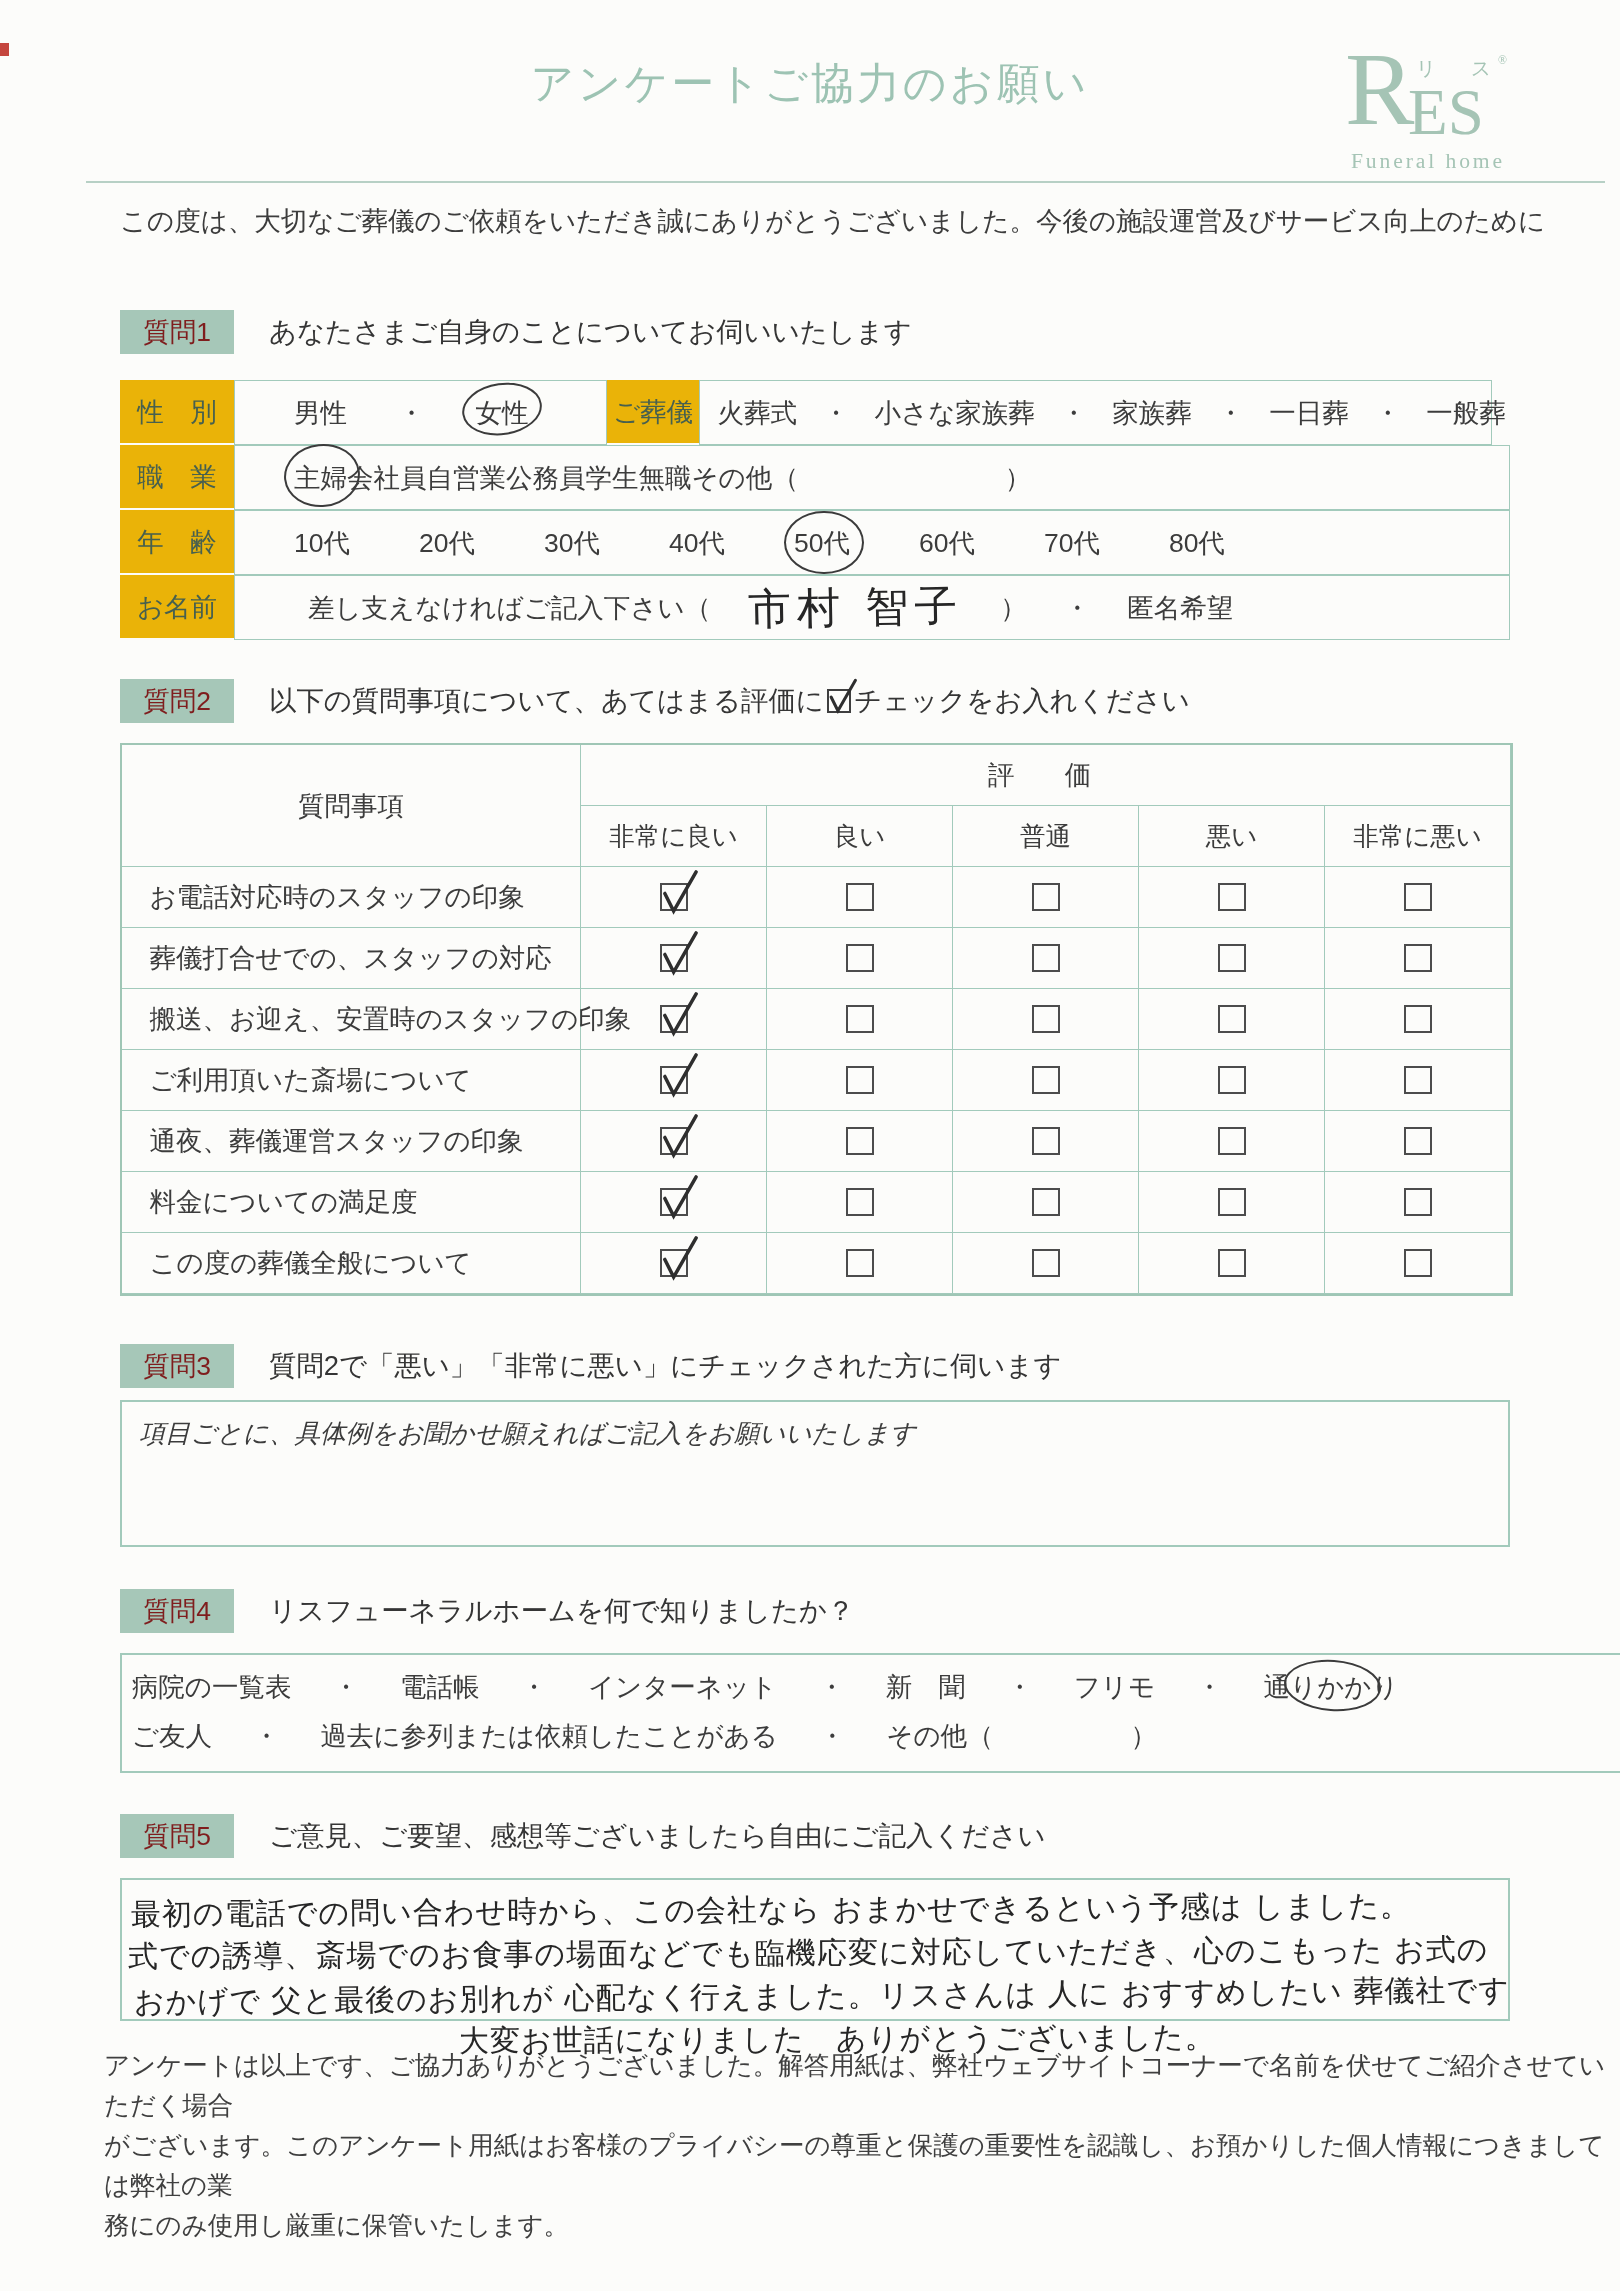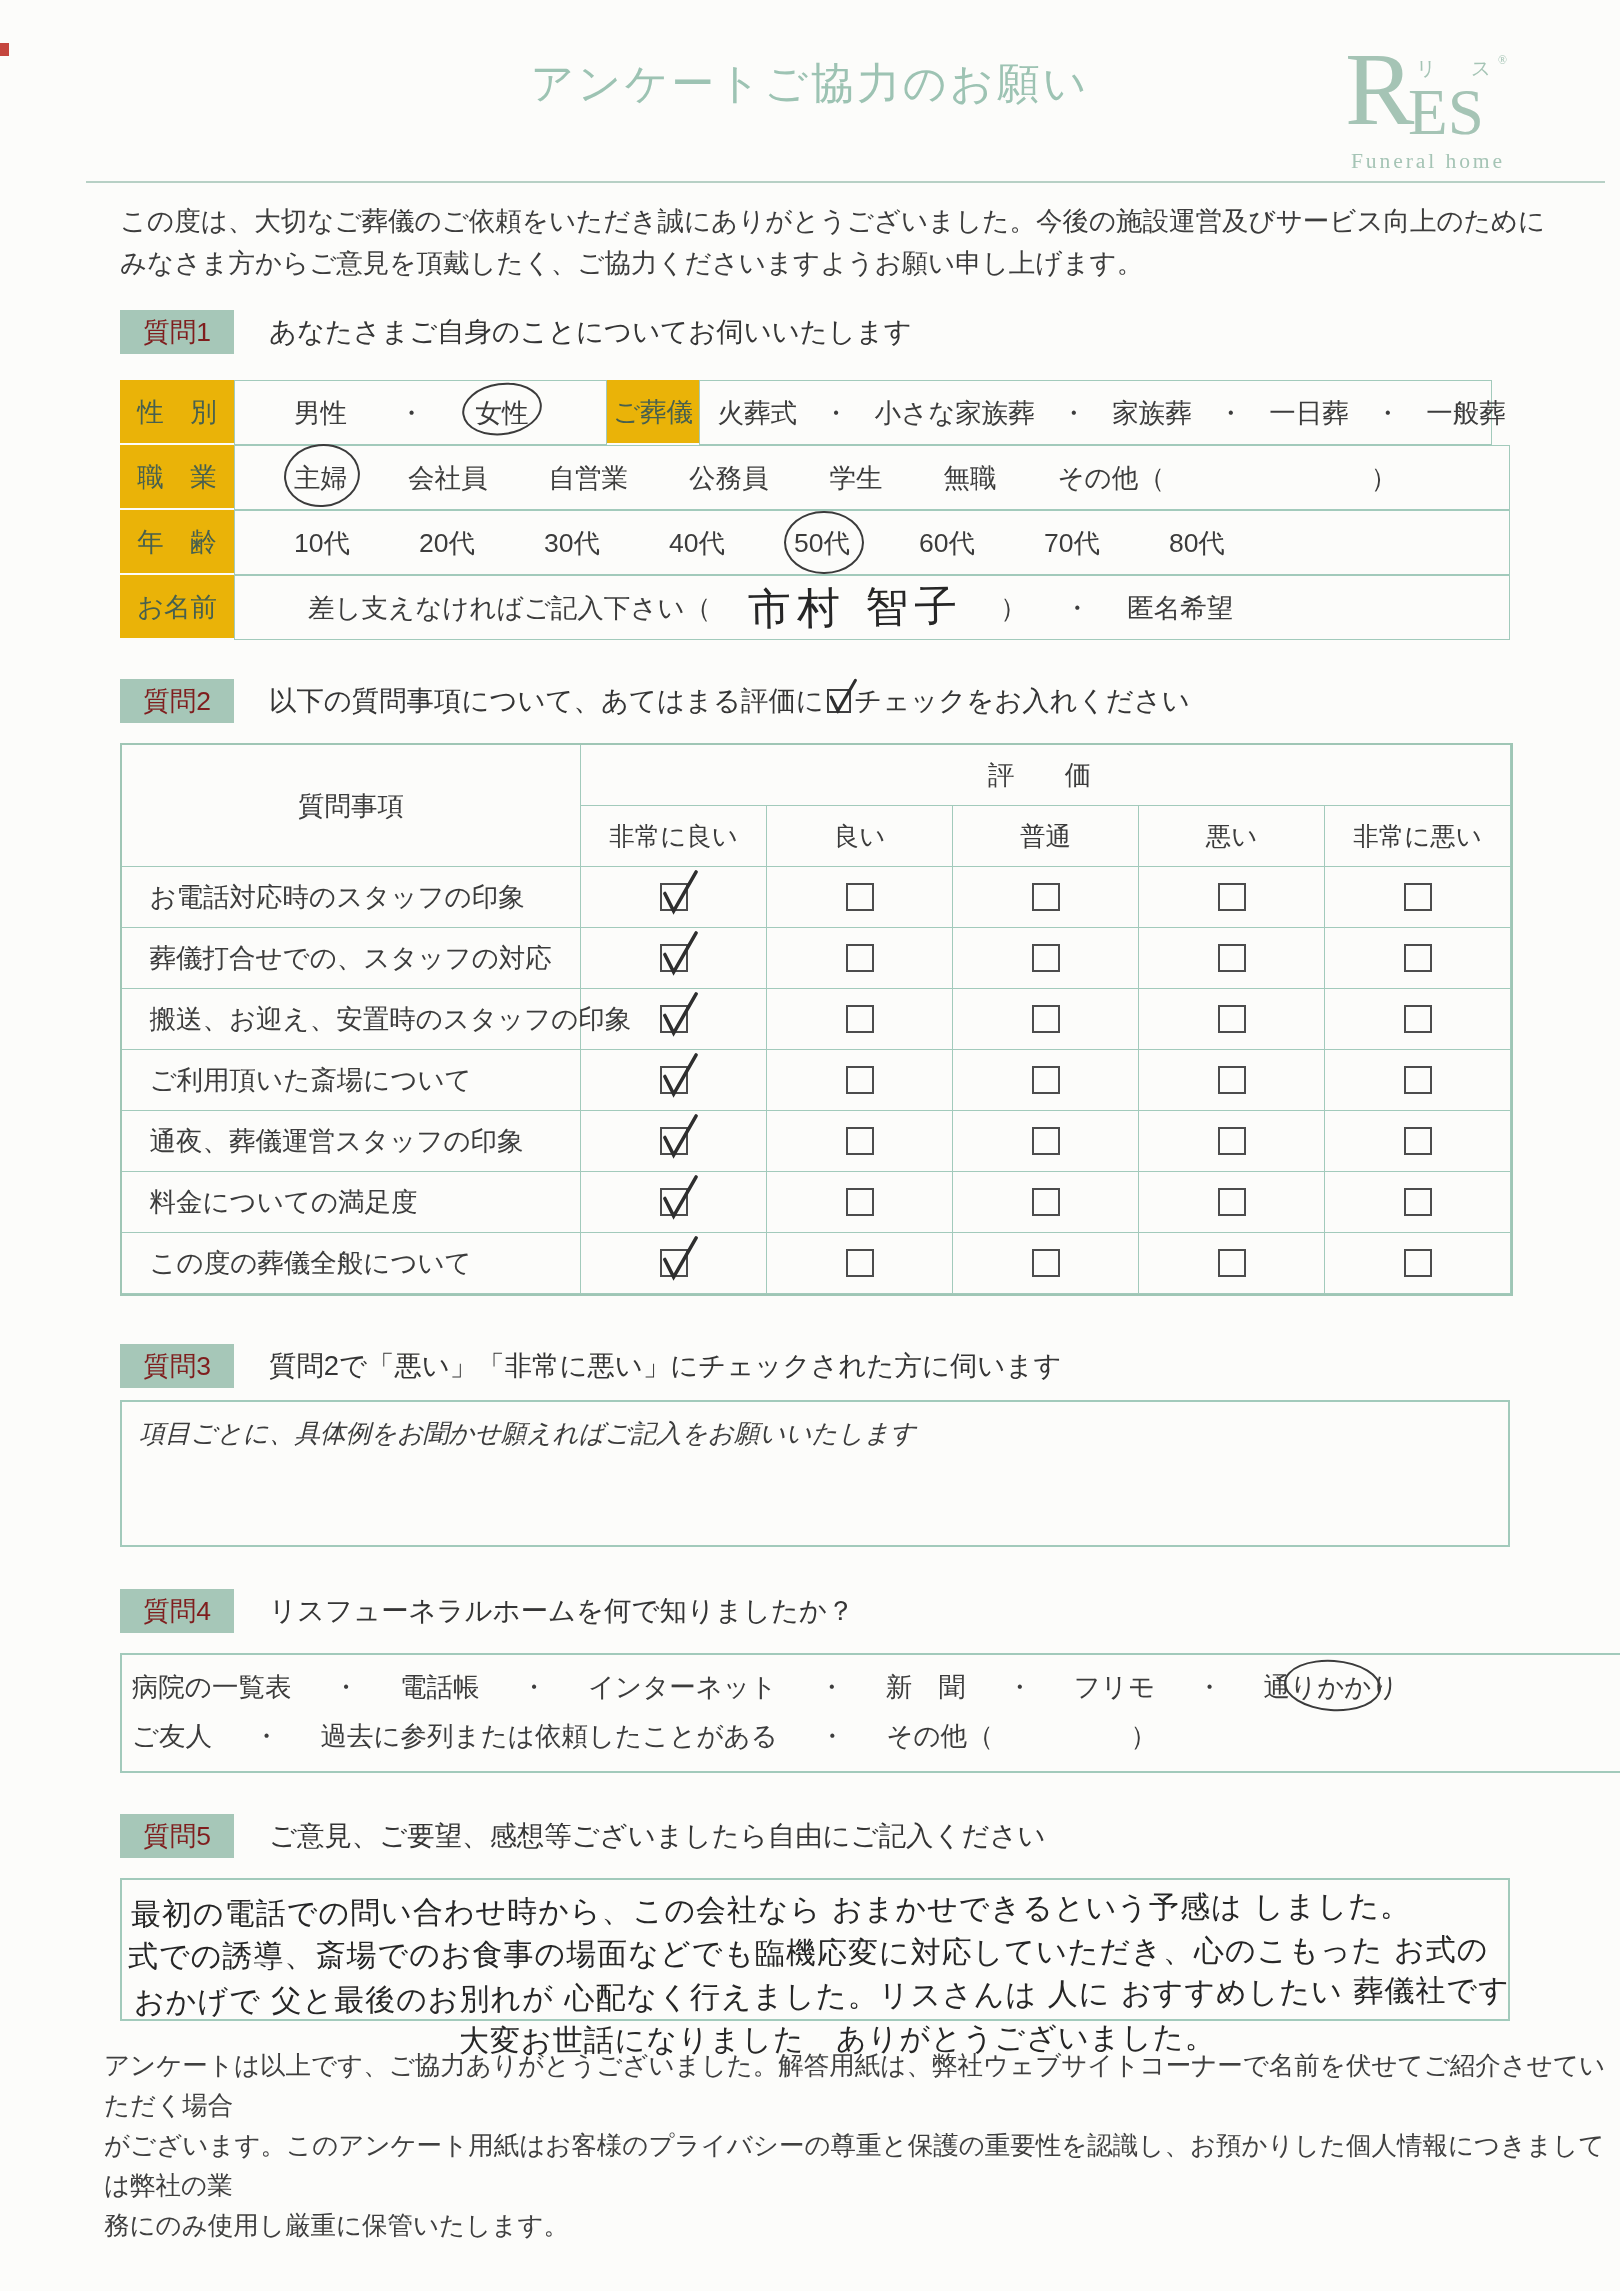--- a/index.html
+++ b/index.html
@@ -31,21 +31,21 @@
 
   
   .t1{position:absolute;left:120px;top:380px;width:1390px;font-size:26.5px;}
   .t1-row{display:flex;}
   .t1-h{box-sizing:border-box;height:65px;background:#eab308;color:#47604f;
         display:flex;align-items:center;justify-content:center;border-bottom:2px solid #fcfcfa;flex:none;}
   .w1{width:114px;}.w2{width:92px;}
   .t1-b{box-sizing:border-box;height:65px;border:1px solid #a2cabb;display:flex;align-items:center;flex:none;white-space:nowrap;}
   .b-gender{width:373px;padding-left:59px;gap:51px;}
   .b-funeral{width:793px;padding-left:17.6px;gap:25.5px;}
-  .b-occ{width:1276px;padding-left:59px;gap:61px;}
+  .b-occ{width:1276px;padding-left:59px;}
   .b-age{width:1276px;padding-left:59px;gap:69px;}
   .b-name{width:1276px;padding-left:73px;gap:37px;}
   .dot{font-style:normal;}
   .sp210{display:inline-block;width:206px;}
   .sp140{display:inline-block;width:137px;}
 
   
   .circ{position:relative;display:inline-block;}
   .circ::after{content:"";position:absolute;border:2.9px solid #3b3b3b;border-radius:50%;}
   .circ-female::after{left:-13.7px;right:-13.7px;top:-11.8px;bottom:-3.9px;transform:rotate(-8deg);}
@@ -102,21 +102,20 @@
     <span class="logo-kana">リ ス</span>
     <span class="logo-reg">®</span>
     <span class="logo-es">ES</span>
     <span class="logo-sub">Funeral home</span>
   </div>
 
   <div class="header-rule"></div>
 
   <div class="intro">
     <div>この度は、大切なご葬儀のご依頼をいただき誠にありがとうございました。今後の施設運営及びサービス向上のために</div>
-    <div>みなさま方からご意見を頂戴したく、ご協力くださいますようお願い申し上げます。</div>
   </div>
 
   <div class="q-row" style="top:310px;">
     <div class="badge">質問1</div>
     <div class="q-heading">あなたさまご自身のことについてお伺いいたします</div>
   </div>
 
   <div class="t1">
     <div class="t1-row">
       <div class="t1-h w1">性　別</div>

